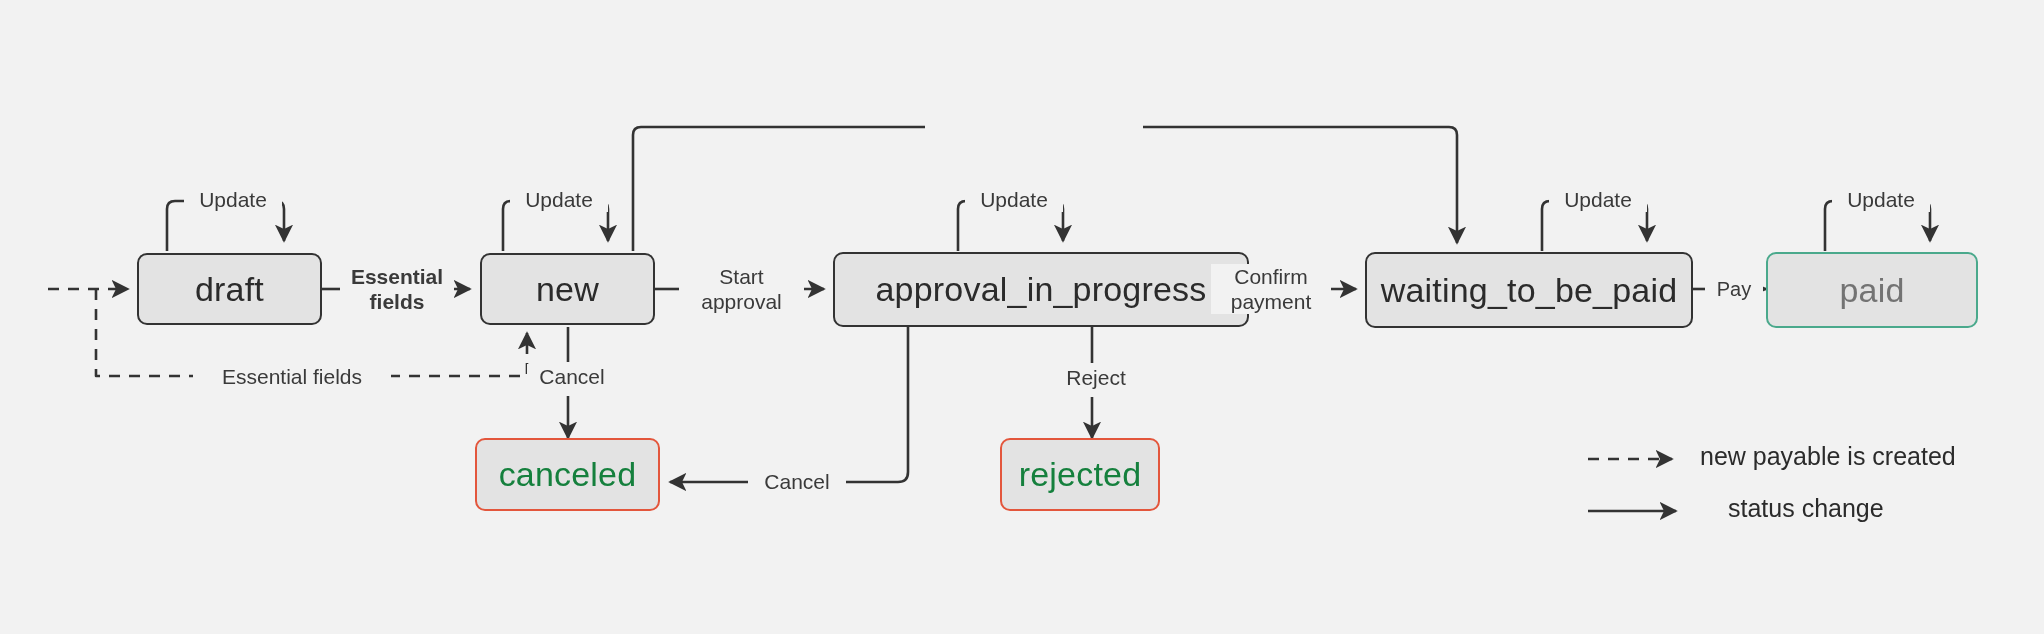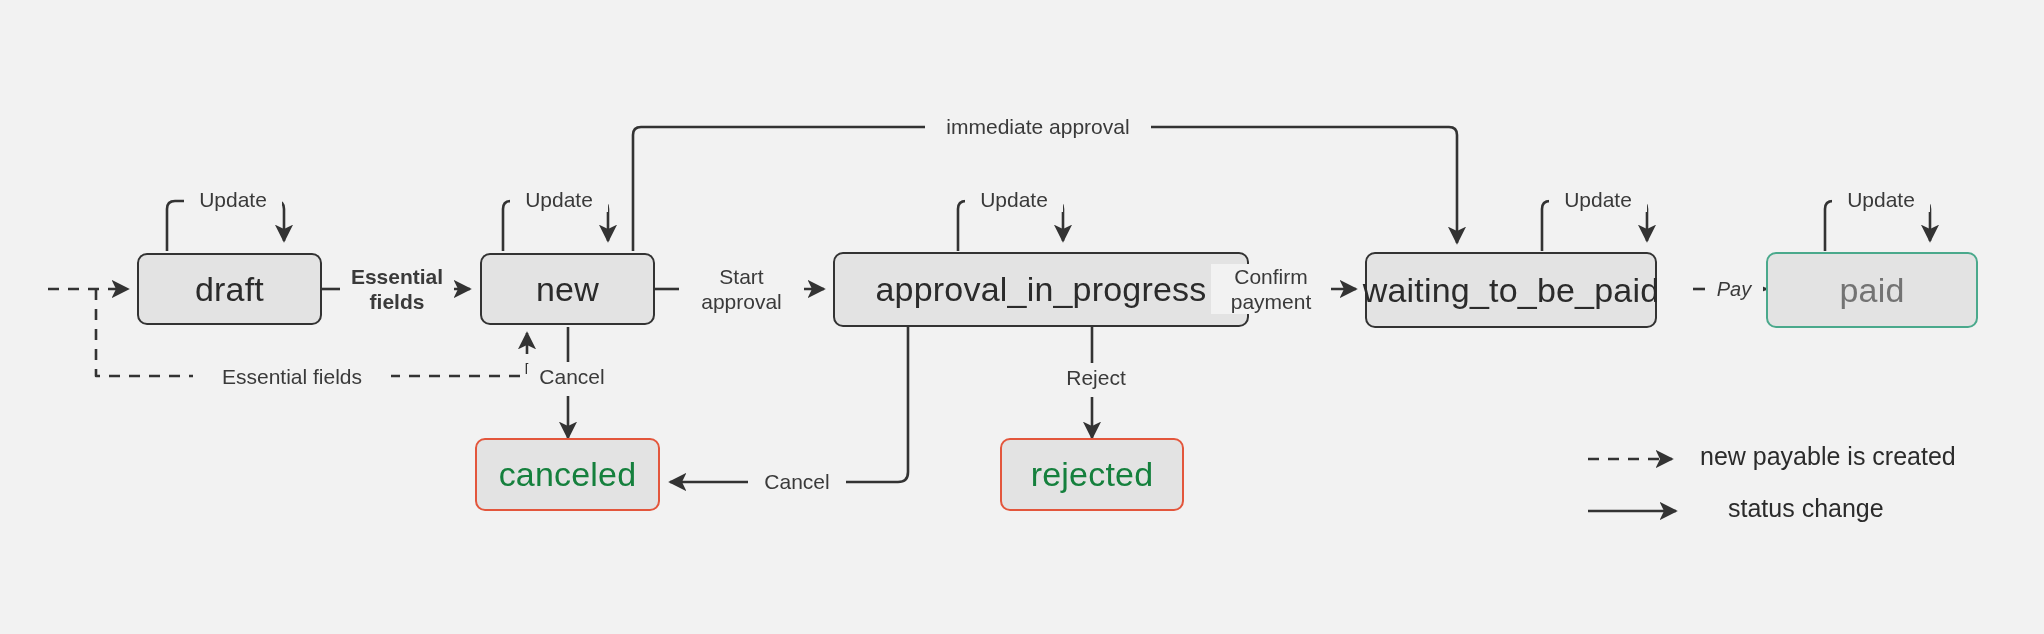--- a/index.html
+++ b/index.html
@@ -30,21 +30,21 @@
   .edge-label{
     position:absolute;
     color:#3a3a3a;
     font-size:21px;
     line-height:25px;
     white-space:pre-line;
     text-align:center;
     background:#f2f2f2;
     padding:0 4px;
   }
-  .edge-label.small{font-size:20px;font-style:italic;}
+  .edge-label.small{font-size:20px;}
 
   .legend{position:absolute;}
   .legend-row{
     position:absolute;
     display:flex;align-items:center;
   }
   .legend-text{
     color:#2b2b2b;font-size:25px;white-space:nowrap;
   }
 </style>
@@ -104,41 +104,40 @@
       <path d="M 1588 511 L 1676 511" marker-end="url(#arrow)"></path>
     </g>
   </svg>
 
   <div class="node" style="left:137px;top:253px;width:185px;height:72px;">draft</div>
 
   <div class="node" style="left:480px;top:253px;width:175px;height:72px;">new</div>
 
   <div class="node" style="left:833px;top:252px;width:416px;height:75px;">approval_in_progress</div>
 
-  <div class="node" style="left:1365px;top:252px;width:292px;height:76px;">waiting_to_be_paid</div>
+  <div class="node" style="left:1365px;top:252px;width:328px;height:76px;">waiting_to_be_paid</div>
 
   <div class="node green" style="left:1766px;top:252px;width:212px;height:76px;">paid</div>
 
   <div class="node red" style="left:475px;top:438px;width:185px;height:73px;">canceled</div>
 
-  <div class="node red" style="left:1000px;top:438px;width:184px;height:73px;">rejected</div>
+  <div class="node red" style="left:1000px;top:438px;width:160px;height:73px;">rejected</div>
 
   <div class="edge-label" style="left:184px;top:187px;width:90px;">Update</div>
 
   <div class="edge-label" style="left:340px;top:264px;width:106px;font-weight:bold;">Essential
 fields</div>
 
   <div class="edge-label" style="left:193px;top:364px;width:190px;">Essential fields</div>
 
   <div class="edge-label" style="left:510px;top:187px;width:90px;">Update</div>
 
   <div class="edge-label" style="left:679px;top:264px;width:117px;">Start
 approval</div>
 
-  <div class="edge-label" style="left:925px;top:114px;width:218px;">immediate approval</div>
 
   <div class="edge-label" style="left:527px;top:364px;width:82px;">Cancel</div>
 
   <div class="edge-label" style="left:965px;top:187px;width:90px;">Update</div>
 
   <div class="edge-label" style="left:1211px;top:264px;width:112px;">Confirm
 payment</div>
 
   <div class="edge-label" style="left:1051px;top:365px;width:82px;">Reject</div>
 

